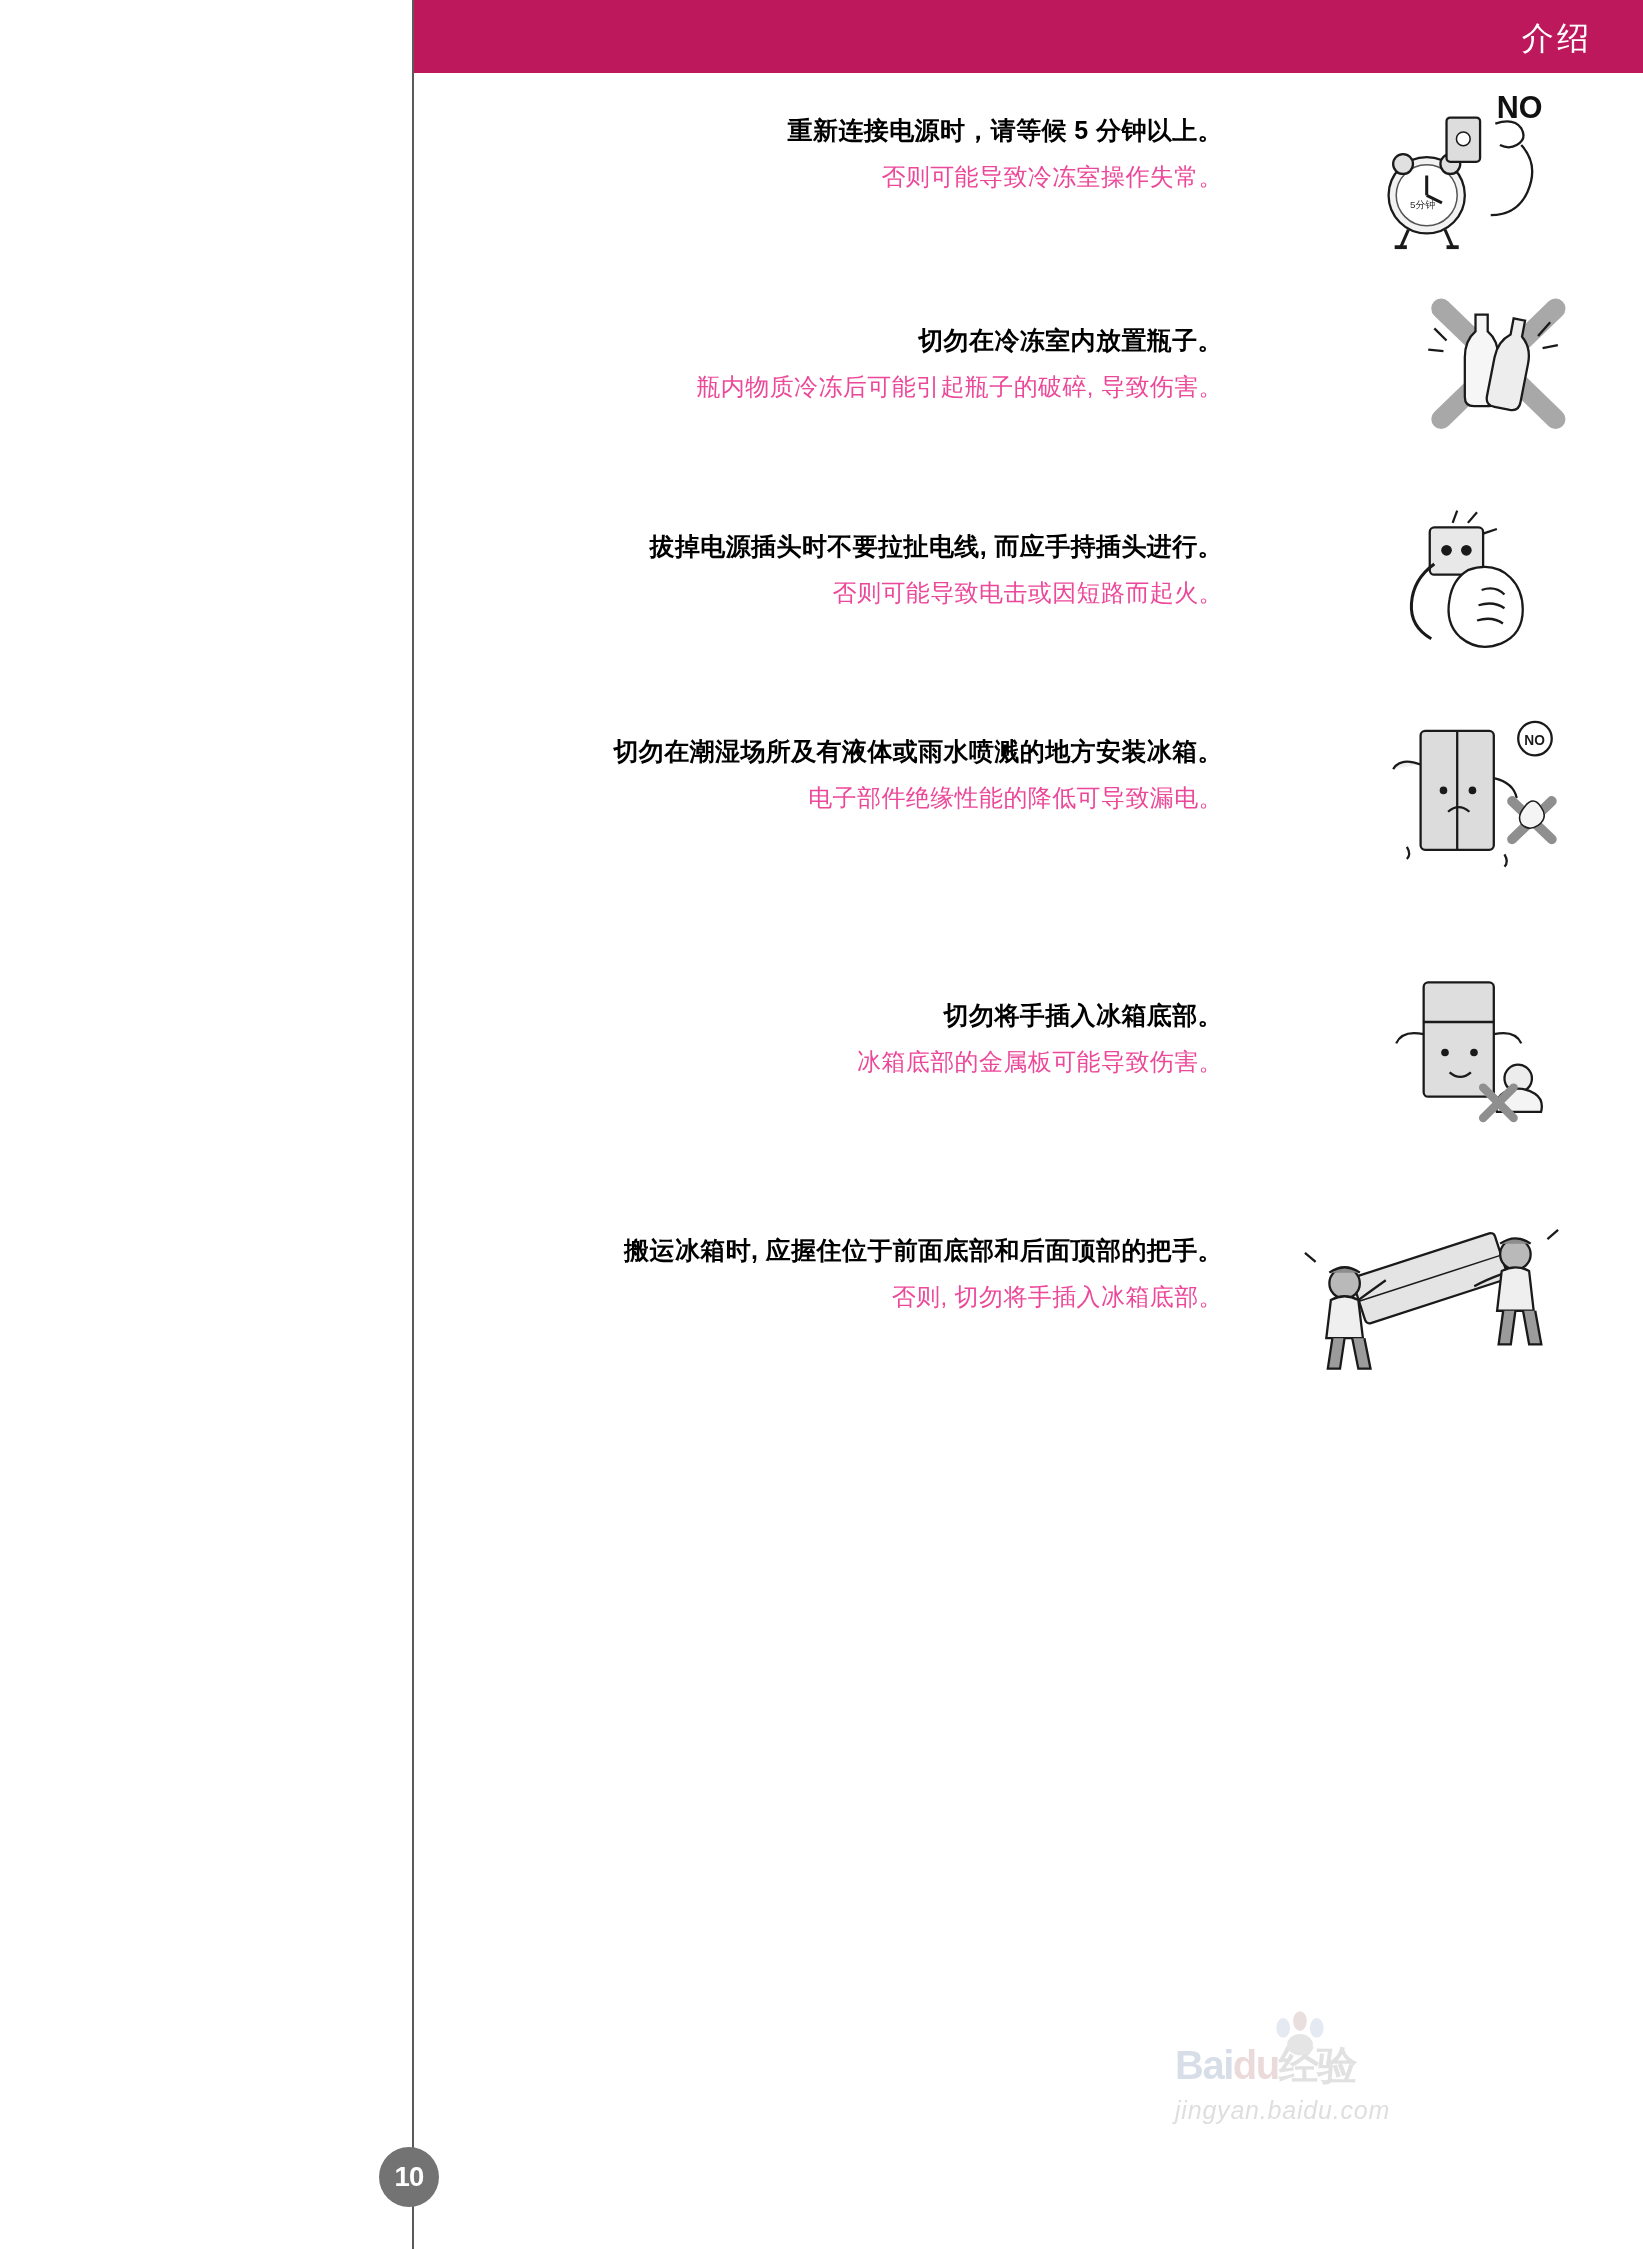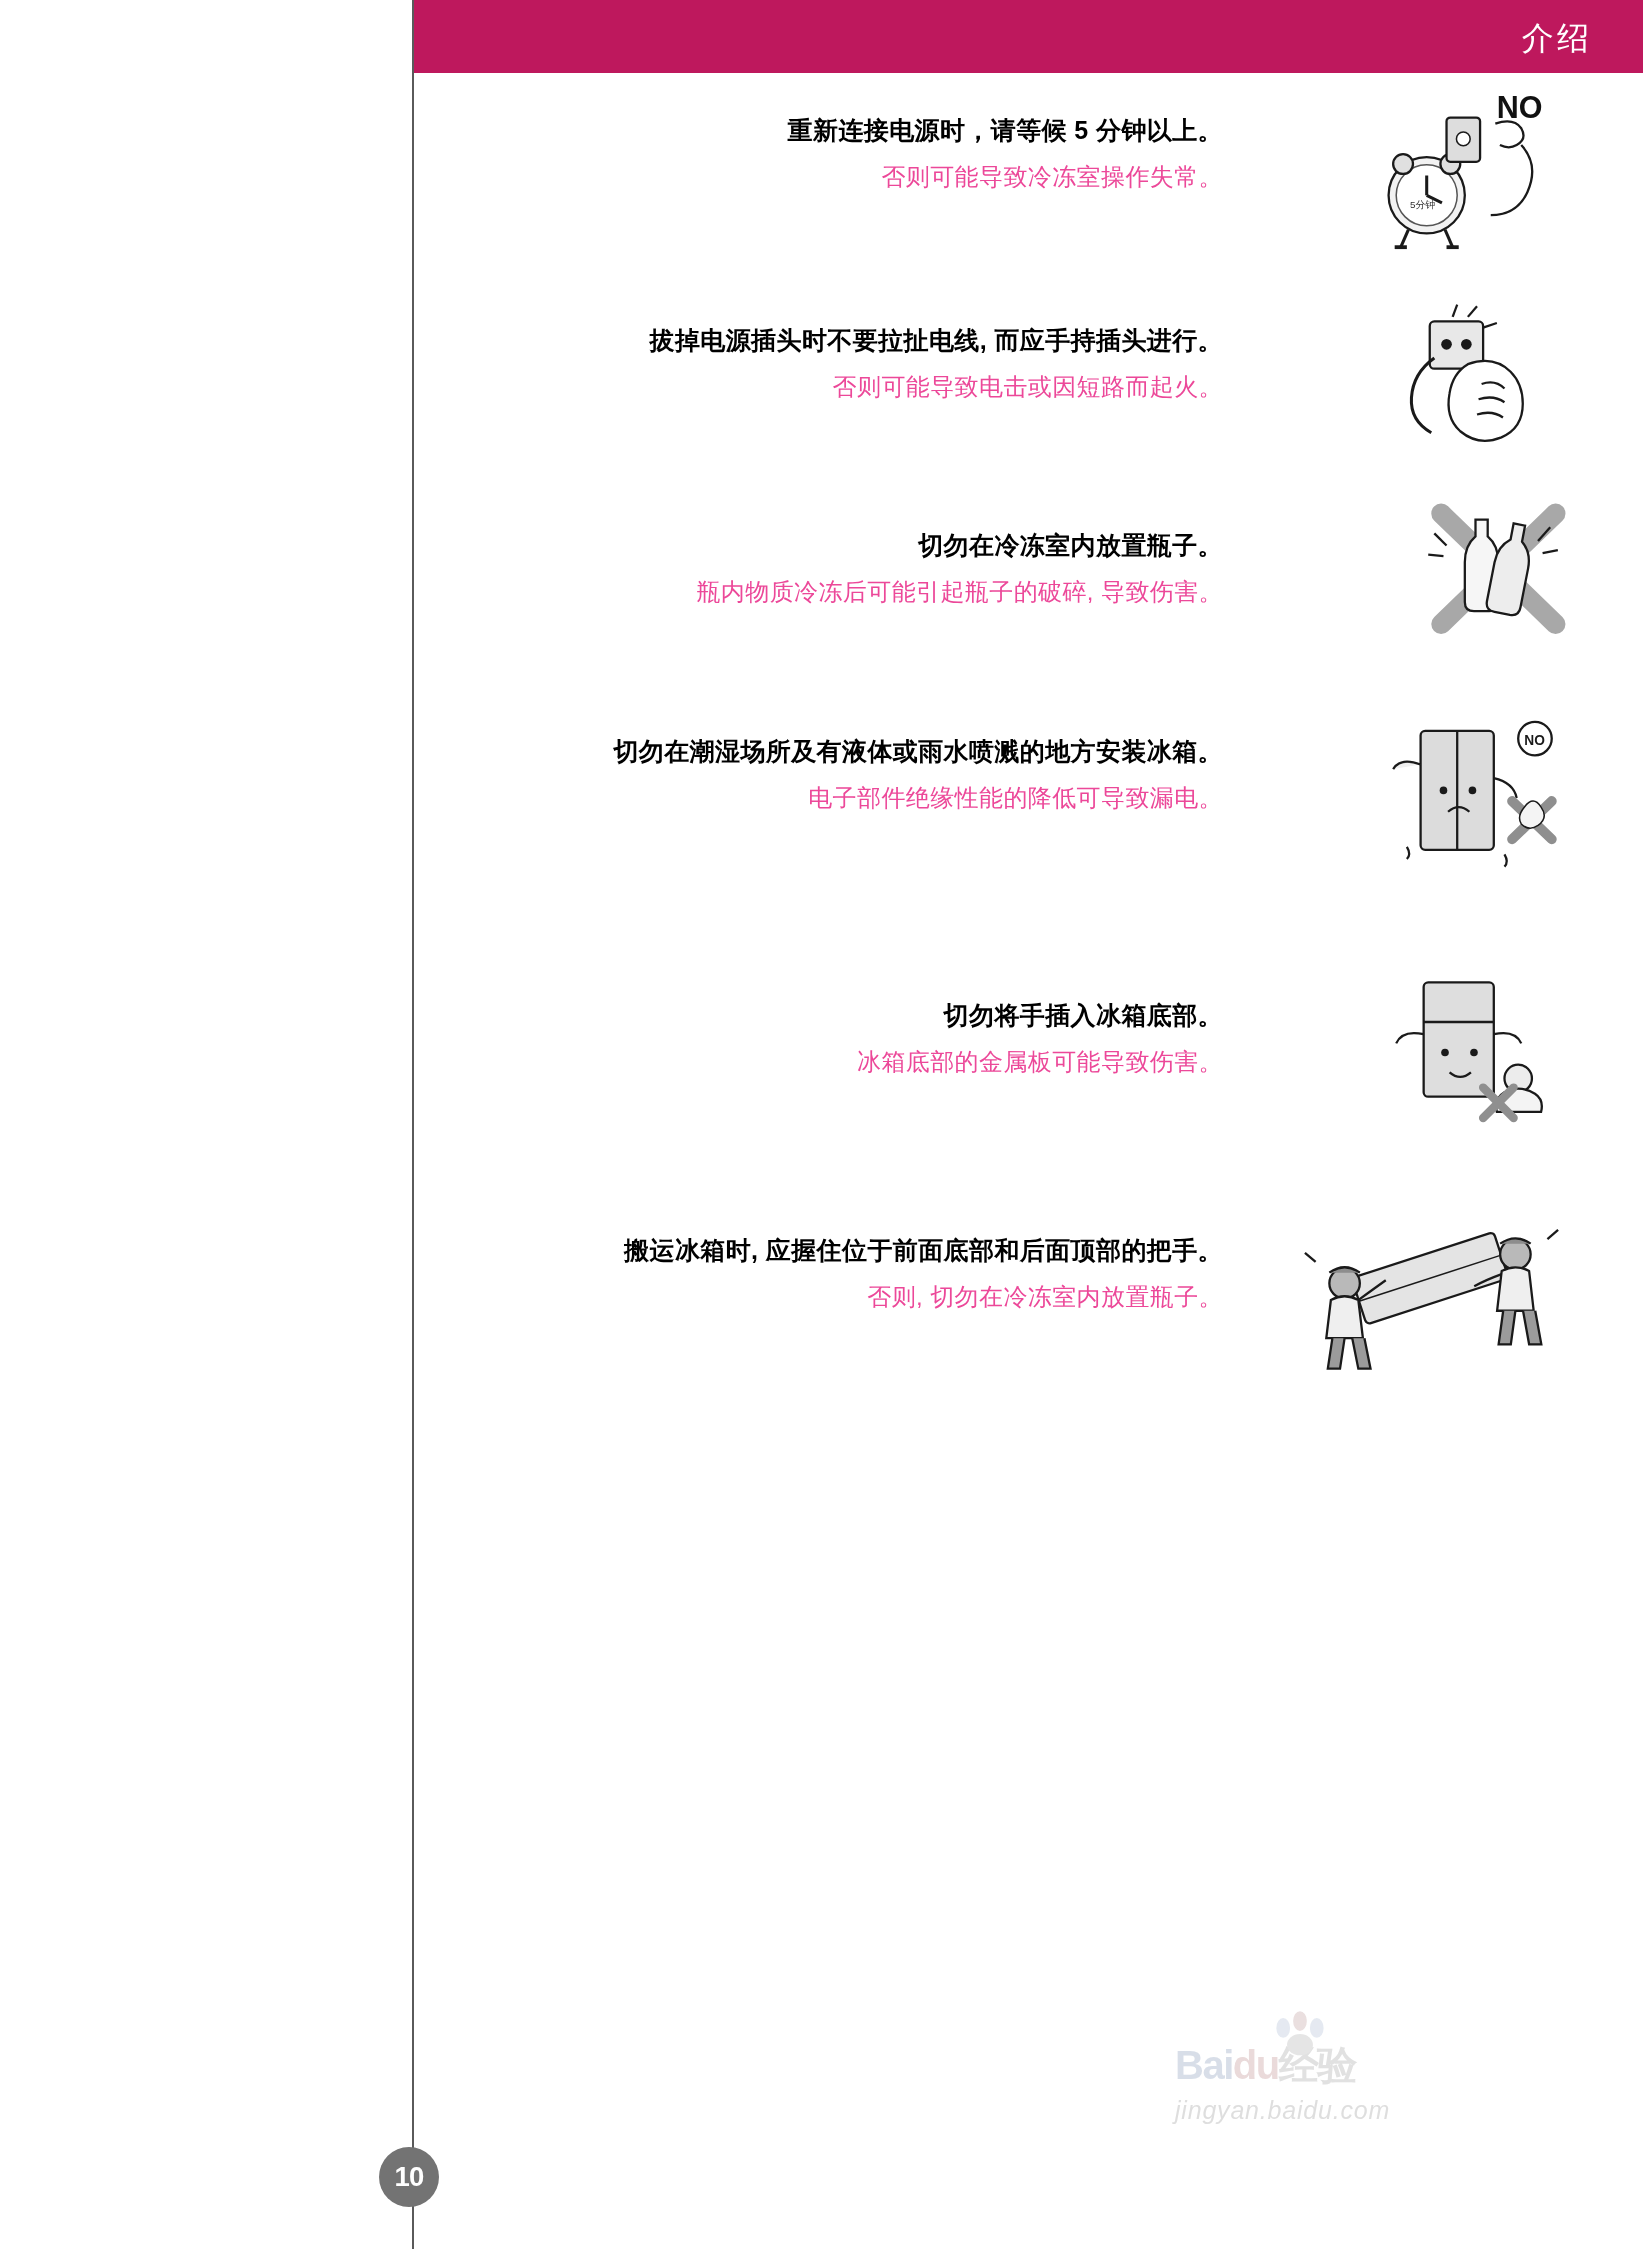--- a/index.html
+++ b/index.html
@@ -175,48 +175,20 @@
 
         <rect x="112" y="44" width="44" height="58" rx="5" fill="#dddddd" stroke="#1a1a1a" stroke-width="3"></rect>
         <circle cx="134" cy="72" r="9" fill="#ffffff" stroke="#1a1a1a" stroke-width="2"></circle>
 
         <path d="M176 52 q24 -8 34 6 q8 14 -6 22 q-10 6 -22 0" fill="#ffffff" stroke="#1a1a1a" stroke-width="3"></path>
         <path d="M210 80 q24 26 8 62 q-14 30 -48 30" fill="none" stroke="#1a1a1a" stroke-width="3"></path>
       </svg>
     </div>
   </div>
 
-  <div class="item" style="height:205px;">
-    <div class="item-text">
-      <div class="item-title">拔掉电源插头时不要拉扯电线, 而应手持插头进行。</div>
-      <div class="item-desc">否则可能导致电击或因短路而起火。</div>
-    </div>
-    <div class="item-figure" style="top:-30.5px;">
-      <svg viewBox="0 0 300 240" width="229" height="183">
-
-        <rect x="90" y="36" width="70" height="62" rx="6" fill="#e8e8e8" stroke="#1a1a1a" stroke-width="3"></rect>
-        <circle cx="112" cy="66" r="7" fill="#1a1a1a"></circle>
-        <circle cx="138" cy="66" r="7" fill="#1a1a1a"></circle>
-
-        <g stroke="#1a1a1a" stroke-width="3" fill="none">
-          <path d="M120 30 l6 -16"></path>
-          <path d="M140 30 l12 -14"></path>
-          <path d="M160 44 l18 -6"></path>
-        </g>
-
-        <path d="M96 84 q-28 20 -30 52 q-2 30 26 46" fill="none" stroke="#1a1a1a" stroke-width="4"></path>
-
-        <path d="M140 92 q34 -12 56 10 q16 16 16 42 q0 32 -28 44 q-30 12 -54 -8 q-20 -18 -14 -50 q4 -26 24 -38 z" fill="#ffffff" stroke="#1a1a1a" stroke-width="3"></path>
-        <path d="M158 118 q18 -6 30 6" fill="none" stroke="#1a1a1a" stroke-width="3"></path>
-        <path d="M154 138 q20 -6 34 4" fill="none" stroke="#1a1a1a" stroke-width="3"></path>
-        <path d="M152 158 q20 -6 34 4" fill="none" stroke="#1a1a1a" stroke-width="3"></path>
-      </svg>
-    </div>
-  </div>
-
   <div class="item" style="height:206px;">
     <div class="item-text">
       <div class="item-title">切勿在冷冻室内放置瓶子。</div>
       <div class="item-desc">瓶内物质冷冻后可能引起瓶子的破碎, 导致伤害。</div>
     </div>
     <div class="item-figure" style="top:-46px;">
       <svg viewBox="0 0 300 240" width="229" height="183">
 
         <g stroke="#9a9a9a" stroke-width="26" stroke-linecap="round" opacity="0.85">
           <line x1="105" y1="40" x2="255" y2="185"></line>
@@ -229,20 +201,48 @@
         <g stroke="#1a1a1a" stroke-width="3">
           <line x1="112" y1="82" x2="96" y2="66"></line>
           <line x1="108" y1="96" x2="88" y2="94"></line>
           <line x1="232" y1="76" x2="248" y2="58"></line>
           <line x1="238" y1="92" x2="258" y2="88"></line>
         </g>
       </svg>
     </div>
   </div>
 
+  <div class="item" style="height:205px;">
+    <div class="item-text">
+      <div class="item-title">拔掉电源插头时不要拉扯电线, 而应手持插头进行。</div>
+      <div class="item-desc">否则可能导致电击或因短路而起火。</div>
+    </div>
+    <div class="item-figure" style="top:-30.5px;">
+      <svg viewBox="0 0 300 240" width="229" height="183">
+
+        <rect x="90" y="36" width="70" height="62" rx="6" fill="#e8e8e8" stroke="#1a1a1a" stroke-width="3"></rect>
+        <circle cx="112" cy="66" r="7" fill="#1a1a1a"></circle>
+        <circle cx="138" cy="66" r="7" fill="#1a1a1a"></circle>
+
+        <g stroke="#1a1a1a" stroke-width="3" fill="none">
+          <path d="M120 30 l6 -16"></path>
+          <path d="M140 30 l12 -14"></path>
+          <path d="M160 44 l18 -6"></path>
+        </g>
+
+        <path d="M96 84 q-28 20 -30 52 q-2 30 26 46" fill="none" stroke="#1a1a1a" stroke-width="4"></path>
+
+        <path d="M140 92 q34 -12 56 10 q16 16 16 42 q0 32 -28 44 q-30 12 -54 -8 q-20 -18 -14 -50 q4 -26 24 -38 z" fill="#ffffff" stroke="#1a1a1a" stroke-width="3"></path>
+        <path d="M158 118 q18 -6 30 6" fill="none" stroke="#1a1a1a" stroke-width="3"></path>
+        <path d="M154 138 q20 -6 34 4" fill="none" stroke="#1a1a1a" stroke-width="3"></path>
+        <path d="M152 158 q20 -6 34 4" fill="none" stroke="#1a1a1a" stroke-width="3"></path>
+      </svg>
+    </div>
+  </div>
+
   <div class="item" style="height:229px;">
     <div class="item-text">
       <div class="item-title">切勿在潮湿场所及有液体或雨水喷溅的地方安装冰箱。</div>
       <div class="item-desc">电子部件绝缘性能的降低可导致漏电。</div>
     </div>
     <div class="item-figure" style="top:-30.5px;">
       <svg viewBox="0 0 300 240" width="229" height="183">
 
         <rect x="78" y="34" width="96" height="156" rx="6" fill="#dcdcdc" stroke="#1a1a1a" stroke-width="3"></rect>
         <line x1="126" y1="34" x2="126" y2="190" stroke="#1a1a1a" stroke-width="3"></line>
@@ -295,21 +295,21 @@
           <line x1="160" y1="166" x2="200" y2="206"></line>
           <line x1="200" y1="166" x2="160" y2="206"></line>
         </g>
       </svg>
     </div>
   </div>
 
   <div class="item" style="height:198px; margin-top:29px;">
     <div class="item-text">
       <div class="item-title">搬运冰箱时, 应握住位于前面底部和后面顶部的把手。</div>
-      <div class="item-desc">否则, 切勿在冷冻室内放置瓶子。</div>
+      <div class="item-desc">否则, 切勿将手插入冰箱底部。</div>
     </div>
     <div class="item-figure" style="top:-30.5px; right:15.3px; width:290px;">
       <svg viewBox="0 0 380 240" width="290" height="183">
 
         <g transform="rotate(-18 190 110)">
           <rect x="96" y="66" width="196" height="64" rx="6" fill="#e4e4e4" stroke="#1a1a1a" stroke-width="3"></rect>
           <line x1="96" y1="98" x2="292" y2="98" stroke="#1a1a1a" stroke-width="2"></line>
         </g>
 
         <circle cx="78" cy="104" r="20" fill="#b9b9b9" stroke="#1a1a1a" stroke-width="3"></circle>

